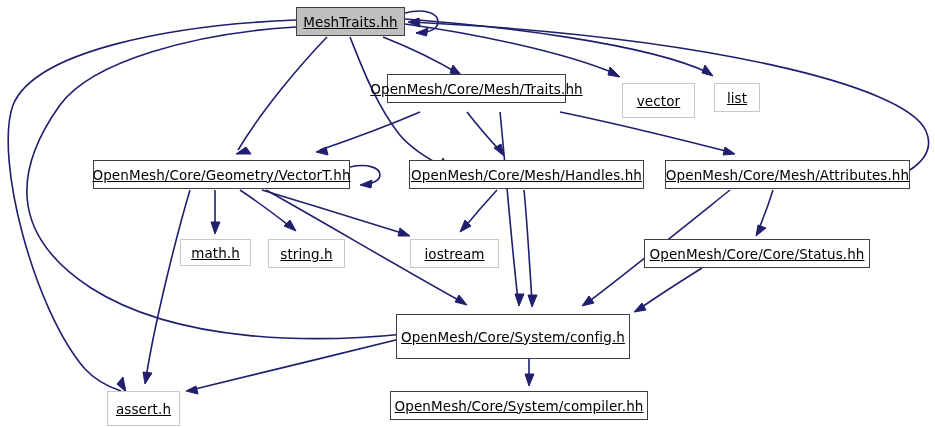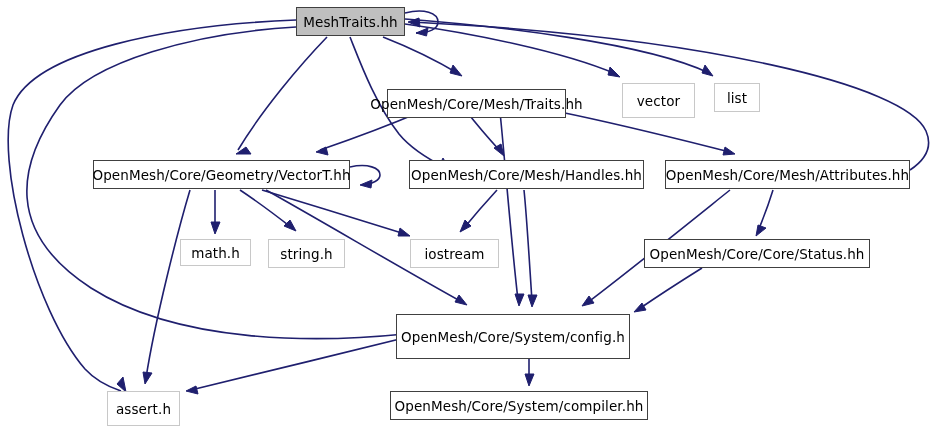--- a/index.html
+++ b/index.html
@@ -49,20 +49,21 @@
   }
   .node.user {
     border: 1.6px solid #404040;
   }
   .node.current {
     border: 1.6px solid #404040;
     background: #bfbfbf;
   }
   .node-label {
     pointer-events: none;
+    text-decoration: underline;
   }
 </style>
 </head>
 <body>
 
 <div id="canvas">
   <svg id="edges" viewBox="0 0 935 427" width="935" height="427">
       <g>
         <path class="edge-path" d="M 405 13 C 424 8 438 13 438 22 C 438 29 429 33 416 33" stroke="#1f1f6e"></path>
         <path class="edge-head" d="M 416 33 l 12 -5 l -1.5 8 z" fill="#1f1f6e" stroke="#1f1f6e"></path>
@@ -165,21 +166,21 @@
       </g>
       <g>
         <path class="edge-path" d="M 529 343 C 529 355 529 368 529 380" stroke="#1f1f6e"></path>
         <path class="edge-head" d="M 529 386 l 5 -12 l -9 0 z" fill="#1f1f6e" stroke="#1f1f6e"></path>
       </g>
     </svg>
   <div id="nodes">
       <div class="node current" style="left: 296px; top: 7px; width: 109px; height: 29px;">
         <span class="node-label">MeshTraits.hh</span>
       </div>
-      <div class="node user" style="left: 387px; top: 89px; width: 179px; height: 29px;">
+      <div class="node user" style="left: 387px; top: 74px; width: 179px; height: 29px;">
         <span class="node-label">OpenMesh/Core/Mesh/Traits.hh</span>
       </div>
       <div class="node sys" style="left: 622px; top: 83px; width: 73px; height: 35px;">
         <span class="node-label">vector</span>
       </div>
       <div class="node sys" style="left: 714px; top: 83px; width: 46px; height: 29px;">
         <span class="node-label">list</span>
       </div>
       <div class="node user" style="left: 93px; top: 160px; width: 257px; height: 29px; justify-content: center;">
         <span class="node-label">OpenMesh/Core/Geometry/VectorT.hh</span>

